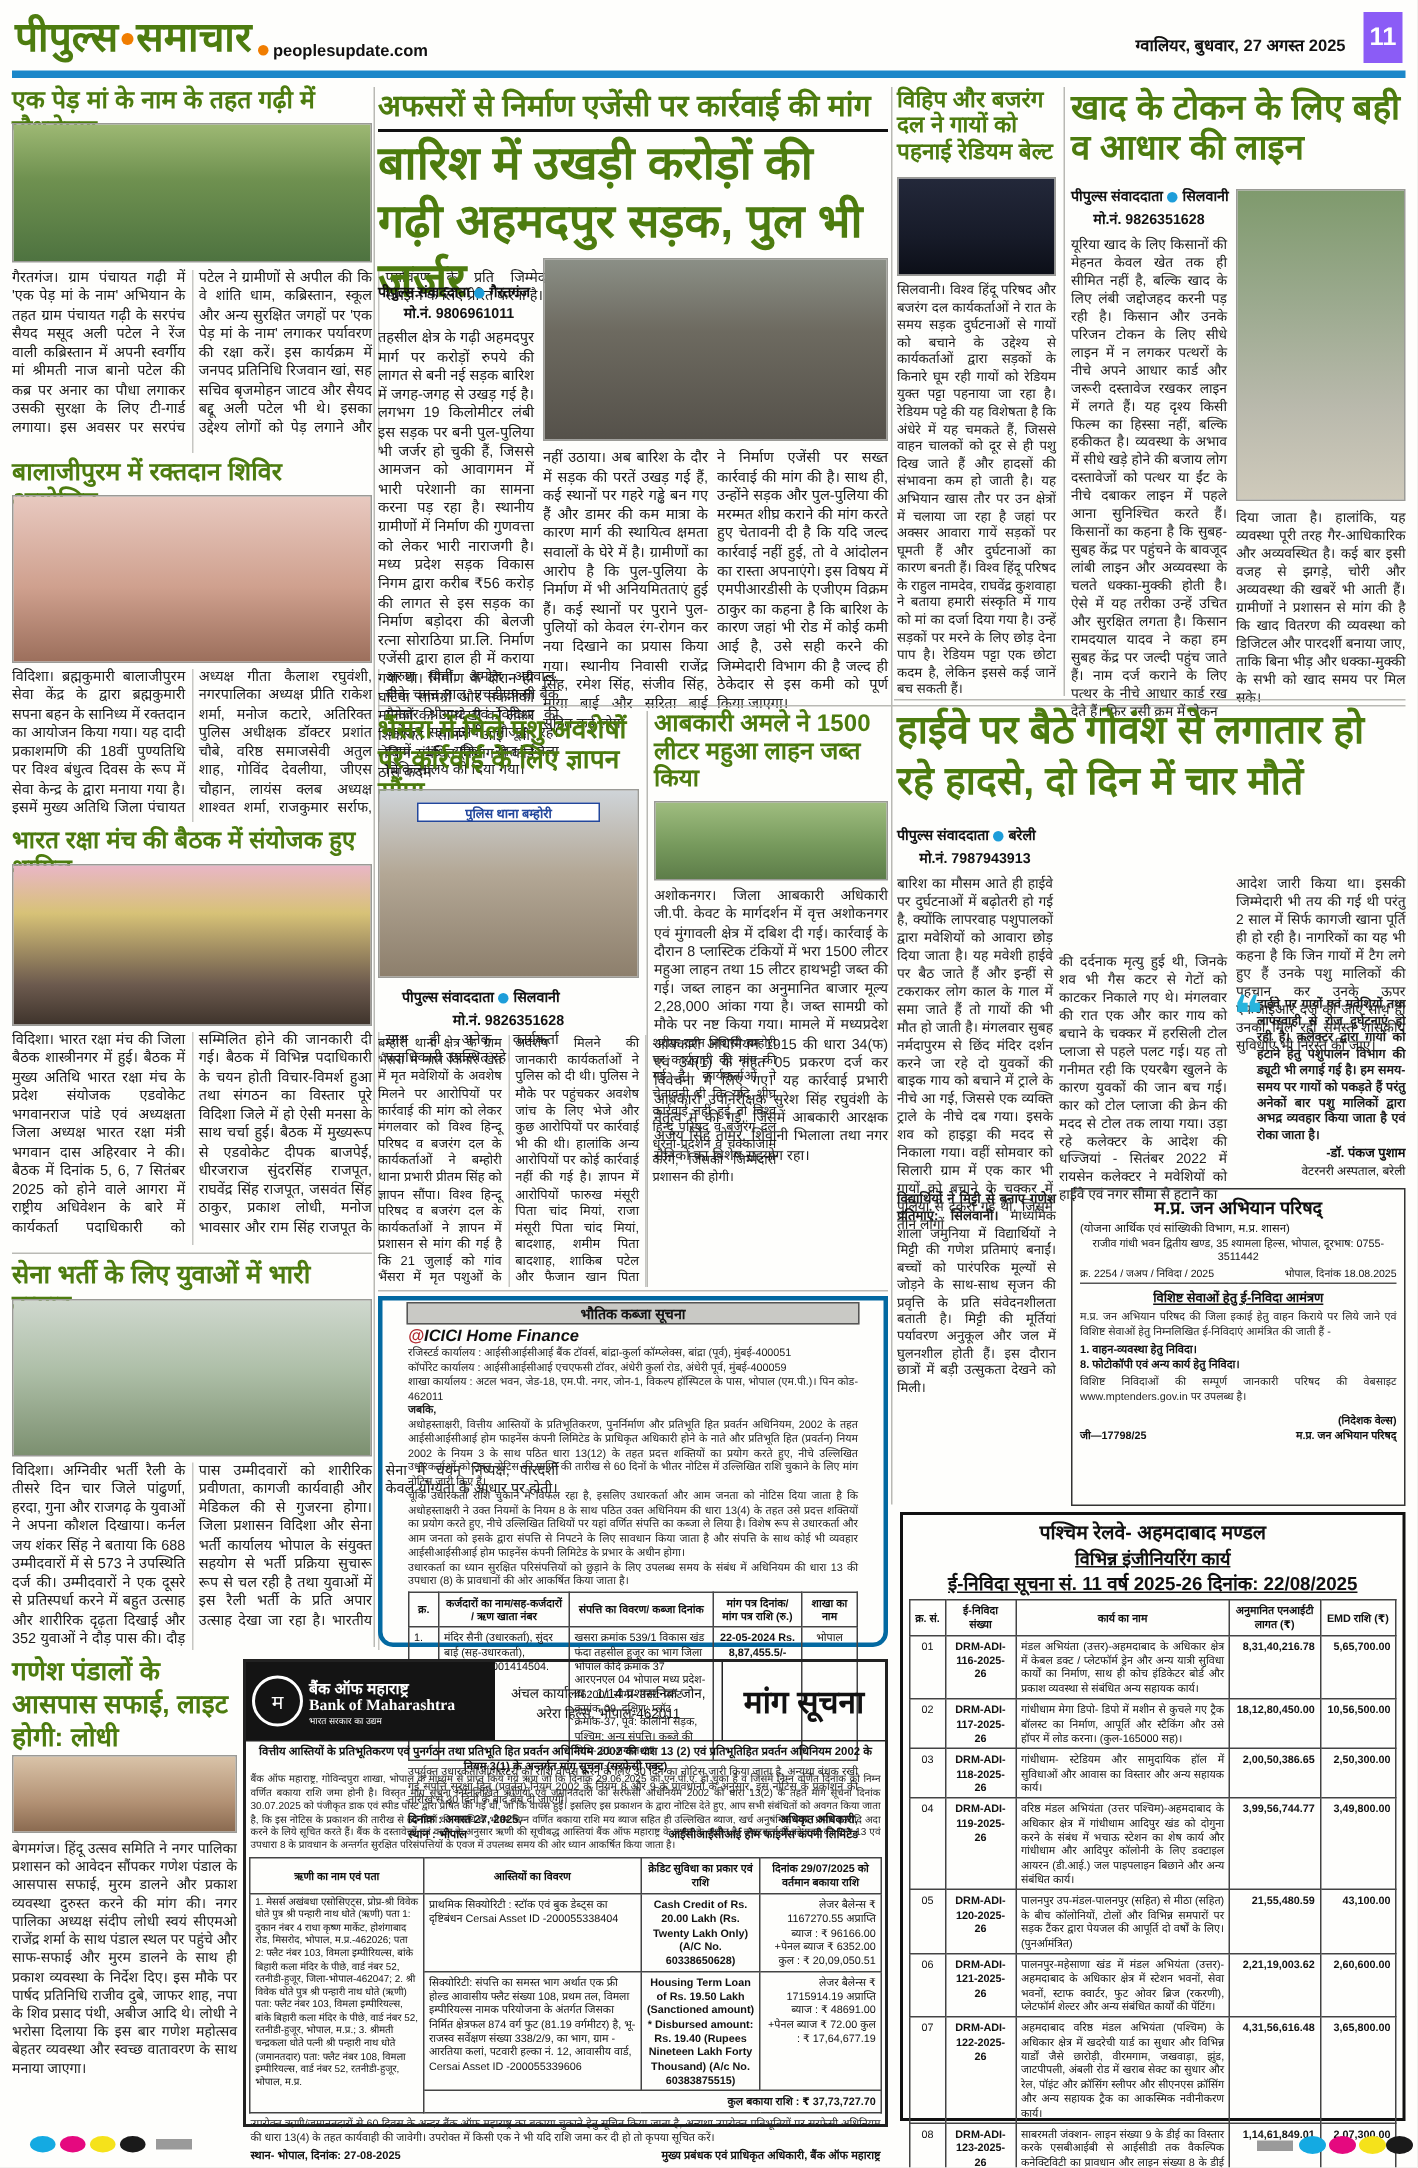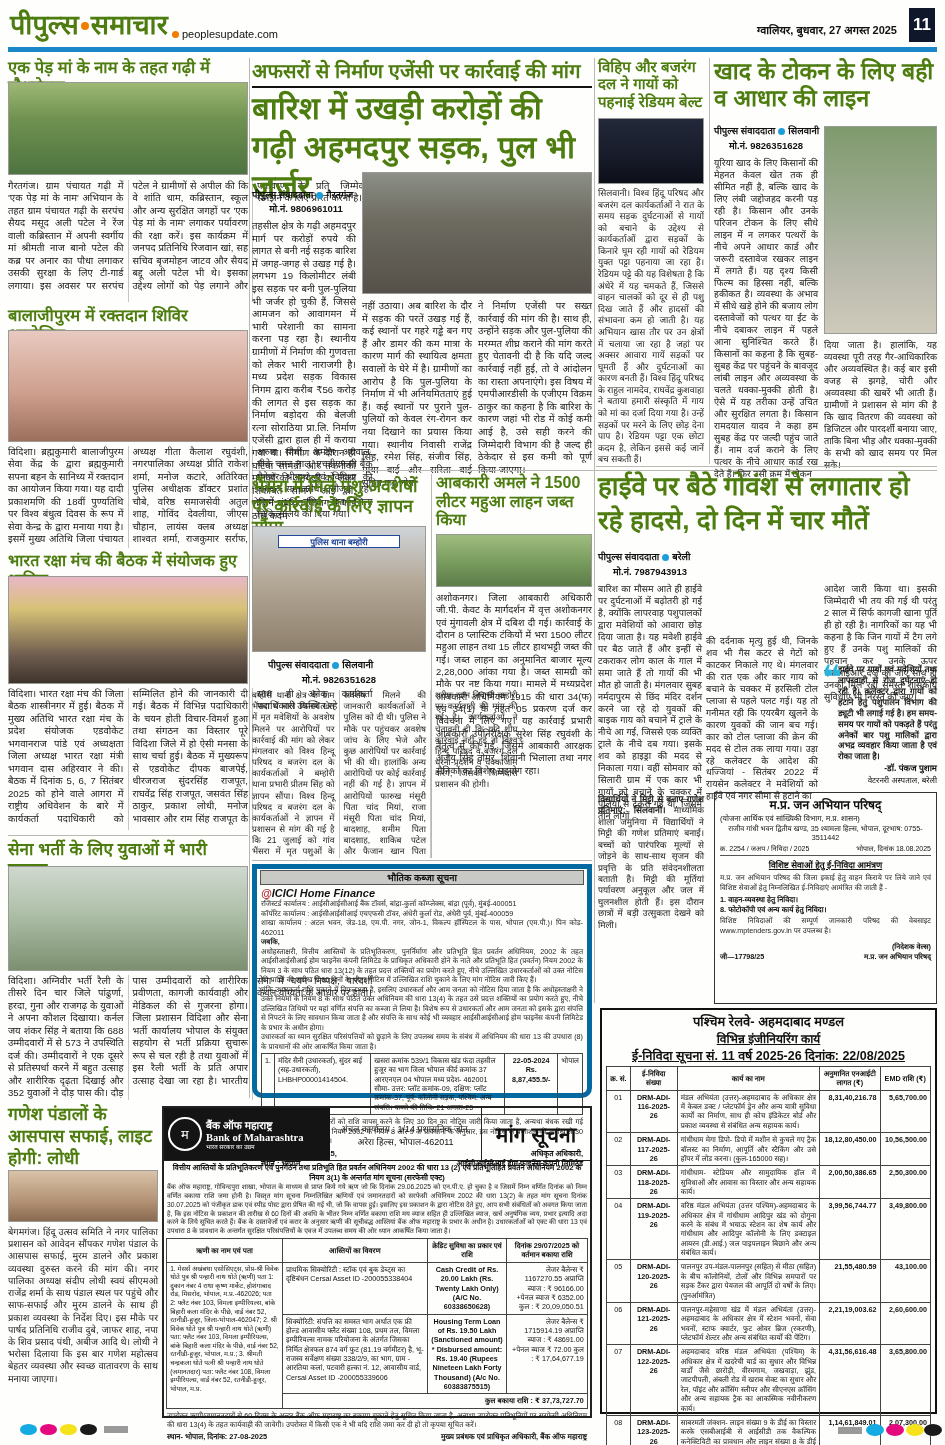--- a/index.html
+++ b/index.html
@@ -28,23 +28,23 @@
   .qmark{font-size:34px;color:#27b4dd;line-height:.8;font-weight:800}
 </style>
 </head>
 <body>
 
 <div class="page">
 
   <div class="abs" style="left:10px;top:10px;height:34px">
     <span class="hl" style="font-size:27px">पीपुल्स</span><span class="abs" style="position:static;display:inline-block;width:8px;height:8px;border-radius:50%;background:#f07d00;margin:0 2px 4px 2px"></span><span class="hl" style="font-size:27px">समाचार</span>
   </div>
-  <div class="abs" style="left:172px;top:28px;font-size:11px;font-weight:400"><span style="display:inline-block;width:7px;height:7px;border-radius:50%;background:#f07d00;margin-right:3px"></span><span>peoplesupdate.com</span></div>
+  <div class="abs" style="left:172px;top:28px;font-size:11px;font-weight:700"><span style="display:inline-block;width:7px;height:7px;border-radius:50%;background:#f07d00;margin-right:3px"></span><span>peoplesupdate.com</span></div>
   <div class="abs" style="right:48px;top:22px;font-size:11px;font-weight:700">ग्वालियर, बुधवार, 27 अगस्त 2025</div>
-  <div class="abs" style="right:10px;top:8px;width:26px;height:34px;background:#0f172a;color:#fff;display:flex;align-items:center;justify-content:center;font-size:17px;font-weight:800">11</div>
+  <div class="abs" style="right:10px;top:8px;width:26px;height:34px;background:#8b5cf6;color:#fff;display:flex;align-items:center;justify-content:center;font-size:17px;font-weight:800">11</div>
   <div class="abs" style="left:8px;right:8px;top:47px;height:5px;background:#1b87c9"></div>
 
   <div class="abs vr" style="left:249px;top:58px;height:1040px"></div>
   <div class="abs vr" style="left:594px;top:58px;height:945px"></div>
   <div class="abs vr" style="left:709px;top:58px;height:406px"></div>
   <div class="abs vr" style="left:431px;top:474px;height:384px"></div>
 
   <div class="abs hl" style="left:8px;top:58px;width:240px;font-size:16.5px">एक पेड़ मां के नाम के तहत गढ़ी में पौधरोपण</div>
   <div class="abs photo" style="left:8px;top:82px;width:240px;height:93px;background:linear-gradient(180deg,#9db873 0%,#6f9150 40%,#4e7340 100%)"></div>
   <div class="abs body-txt cols2" style="left:8px;top:180px;width:240px;height:122px;font-size:9.6px">गैरतगंज। ग्राम पंचायत गढ़ी में 'एक पेड़ मां के नाम' अभियान के तहत ग्राम पंचायत गढ़ी के सरपंच सैयद मसूद अली पटेल ने रेंज वाली कब्रिस्तान में अपनी स्वर्गीय मां श्रीमती नाज बानो पटेल की कब्र पर अनार का पौधा लगाकर उसकी सुरक्षा के लिए टी-गार्ड लगाया। इस अवसर पर सरपंच पटेल ने ग्रामीणों से अपील की कि वे शांति धाम, कब्रिस्तान, स्कूल और अन्य सुरक्षित जगहों पर 'एक पेड़ मां के नाम' लगाकर पर्यावरण की रक्षा करें। इस कार्यक्रम में जनपद प्रतिनिधि रिजवान खां, सह सचिव बृजमोहन जाटव और सैयद बद्दू अली पटेल भी थे। इसका उद्देश्य लोगों को पेड़ लगाने और पर्यावरण के प्रति जिम्मेदारी समझने के लिए प्रेरित करना है।</div>
@@ -88,32 +88,39 @@
   </div>
   <div class="abs byline" style="left:268px;top:658px"><span>पीपुल्स संवाददाता</span><span class="dot"></span><span>सिलवानी</span></div>
   <div class="abs phone" style="left:252px;top:673px;width:174px">मो.नं. 9826351628</div>
   <div class="abs body-txt cols2" style="left:252px;top:690px;width:174px;height:168px;font-size:8.6px">बम्होरी थाना क्षेत्र के ग्राम भैंसरा में नाले किनारे खेत में मृत मवेशियों के अवशेष मिलने पर आरोपियों पर कार्रवाई की मांग को लेकर मंगलवार को विश्व हिन्दू परिषद व बजरंग दल के कार्यकर्ताओं ने बम्होरी थाना प्रभारी प्रीतम सिंह को ज्ञापन सौंपा। विश्व हिन्दू परिषद व बजरंग दल के कार्यकर्ताओं ने ज्ञापन में प्रशासन से मांग की गई है कि 21 जुलाई को गांव भैंसरा में मृत पशुओं के अवशेष मिलने की जानकारी कार्यकर्ताओं ने पुलिस को दी थी। पुलिस ने मौके पर पहुंचकर अवशेष जांच के लिए भेजे और कुछ आरोपियों पर कार्रवाई भी की थी। हालांकि अन्य आरोपियों पर कोई कार्रवाई नहीं की गई है। ज्ञापन में आरोपियों फारुख मंसूरी पिता चांद मियां, राजा मंसूरी पिता चांद मियां, बादशाह, शमीम पिता बादशाह, शाकिब पटेल और फैजान खान पिता शरीफ खान निवासी बम्होरी पर कार्यवाही की मांग की गई है। कार्यकर्ताओं ने चेतावनी दी कि यदि शीघ्र कार्रवाई नहीं हुई तो विश्व हिन्दू परिषद व बजरंग दल धरना-प्रदर्शन व चक्काजाम करेंगे, जिसकी जिम्मेदारी प्रशासन की होगी।</div>
 
   <div class="abs hl" style="left:436px;top:474px;width:156px;font-size:16px">आबकारी अमले ने 1500 लीटर महुआ लाहन जब्त किया</div>
   <div class="abs photo" style="left:436px;top:534px;width:156px;height:53px;background:linear-gradient(180deg,#9fbd7f 0%,#779a5d 55%,#5d7d49 100%)"></div>
   <div class="abs body-txt" style="left:436px;top:592px;width:156px;height:266px;font-size:9.5px">अशोकनगर। जिला आबकारी अधिकारी जी.पी. केवट के मार्गदर्शन में वृत्त अशोकनगर एवं मुंगावली क्षेत्र में दबिश दी गई। कार्रवाई के दौरान 8 प्लास्टिक टंकियों में भरा 1500 लीटर महुआ लाहन तथा 15 लीटर हाथभट्टी जब्त की गई। जब्त लाहन का अनुमानित बाजार मूल्य 2,28,000 आंका गया है। जब्त सामग्री को मौके पर नष्ट किया गया। मामले में मध्यप्रदेश आबकारी अधिनियम 1915 की धारा 34(फ) एवं 34(1) के तहत 05 प्रकरण दर्ज कर विवेचना में लिए गए। यह कार्रवाई प्रभारी आबकारी उपनिरीक्षक सुरेश सिंह रघुवंशी के नेतृत्व में की गई, जिसमें आबकारी आरक्षक अजय सिंह तोमर, शिवानी भिलाला तथा नगर सैनिकों का विशेष सहयोग रहा।</div>
   <div class="abs hr" style="left:252px;top:860px;width:340px"></div>
 
-  <div class="abs" style="left:252px;top:864px;width:340px;height:234px;border:5px solid #0369a1;border-radius:0 0 10px 10px;box-sizing:border-box;padding:0 4px">
+  <div class="abs" style="left:252px;top:864px;width:340px;height:234px;border:3px solid #0369a1;border-radius:0 0 10px 10px;box-sizing:border-box;padding:0 17px">
     <div style="background:#c9c9c5;text-align:center;font-size:9.5px;font-weight:800;border:1px solid #555;margin:1px -1px 2px -1px">भौतिक कब्जा सूचना</div>
     <div style="font-size:11px;font-weight:800;font-style:italic"><span style="color:#b02a30">@</span><span>ICICI Home Finance</span></div>
     <div class="tiny">रजिस्टर्ड कार्यालय : आईसीआईसीआई बैंक टॉवर्स, बांद्रा-कुर्ला कॉम्प्लेक्स, बांद्रा (पूर्व), मुंबई-400051</div>
     <div class="tiny">कॉर्पोरेट कार्यालय : आईसीआईसीआई एचएफसी टॉवर, अंधेरी कुर्ला रोड, अंधेरी पूर्व, मुंबई-400059</div>
     <div class="tiny">शाखा कार्यालय : अटल भवन, जेड-18, एम.पी. नगर, जोन-1, विकल्प हॉस्पिटल के पास, भोपाल (एम.पी.)। पिन कोड- 462011</div>
     <div class="tiny" style="font-weight:700">जबकि,</div>
     <div class="tiny">अधोहस्ताक्षरी, वित्तीय आस्तियों के प्रतिभूतिकरण, पुनर्निर्माण और प्रतिभूति हित प्रवर्तन अधिनियम, 2002 के तहत आईसीआईसीआई होम फाइनेंस कंपनी लिमिटेड के प्राधिकृत अधिकारी होने के नाते और प्रतिभूति हित (प्रवर्तन) नियम 2002 के नियम 3 के साथ पठित धारा 13(12) के तहत प्रदत्त शक्तियों का प्रयोग करते हुए, नीचे उल्लिखित उधारकर्ताओं को उक्त नोटिस की प्राप्ति की तारीख से 60 दिनों के भीतर नोटिस में उल्लिखित राशि चुकाने के लिए मांग नोटिस जारी किए हैं।</div>
     <div class="tiny">चूंकि उधारकर्ता राशि चुकाने में विफल रहा है, इसलिए उधारकर्ता और आम जनता को नोटिस दिया जाता है कि अधोहस्ताक्षरी ने उक्त नियमों के नियम 8 के साथ पठित उक्त अधिनियम की धारा 13(4) के तहत उसे प्रदत्त शक्तियों का प्रयोग करते हुए, नीचे उल्लिखित तिथियों पर यहां वर्णित संपत्ति का कब्जा ले लिया है। विशेष रूप से उधारकर्ता और आम जनता को इसके द्वारा संपत्ति से निपटने के लिए सावधान किया जाता है और संपत्ति के साथ कोई भी व्यवहार आईसीआईसीआई होम फाइनेंस कंपनी लिमिटेड के प्रभार के अधीन होगा।</div>
     <div class="tiny">उधारकर्ता का ध्यान सुरक्षित परिसंपत्तियों को छुड़ाने के लिए उपलब्ध समय के संबंध में अधिनियम की धारा 13 की उपधारा (8) के प्रावधानों की ओर आकर्षित किया जाता है।</div>
     <table class="ntab" style="width:100%;margin-top:2px">
       <tbody>
+          <tr>
+        <th style="width:13px">क्र.</th>
+        <th style="width:80px">कर्जदारों का नाम/सह-कर्जदारों / ऋण खाता नंबर</th>
+        <th>संपत्ति का विवरण/ कब्जा दिनांक</th>
+        <th style="width:52px">मांग पत्र दिनांक/ मांग पत्र राशि (रु.)</th>
+        <th style="width:30px">शाखा का नाम</th>
+      </tr>
       <tr>
         <td>1.</td>
         <td>मंदिर सैनी (उधारकर्ता), सुंदर बाई (सह-उधारकर्ता), LHBHP00001414504.</td>
         <td>खसरा क्रमांक 539/1 विकास खंड फंदा तहसील हुजूर का भाग जिला भोपाल कीर्द क्रमांक 37 आरएनएल 04 भोपाल मध्य प्रदेश- 462001 सीमा- उत्तर: प्लॉट क्रमांक-09, दक्षिण: प्लॉट क्रमांक-37, पूर्व: कॉलोनी सड़क, पश्चिम: अन्य संपत्ति। कब्जे की तिथि- 21 अगस्त-25</td>
         <td style="text-align:center;font-weight:700">22-05-2024 Rs. 8,87,455.5/-</td>
         <td style="text-align:center">भोपाल</td>
       </tr>
     </tbody>
       </table>
     <div class="tiny" style="margin-top:2px">उपर्युक्त उधारकर्ताओं/गारंटरों को राशि वापस करने के लिए 30 दिन का नोटिस जारी किया जाता है, अन्यथा बंधक रखी गई संपत्ति सुरक्षा हित (प्रवर्तन) नियम 2002 के नियम 8 और 9 के प्रावधानों के अनुसार, इस नोटिस के प्रकाशन की तारीख से 30 दिनों के बाद बेच दी जाएगी।</div>

